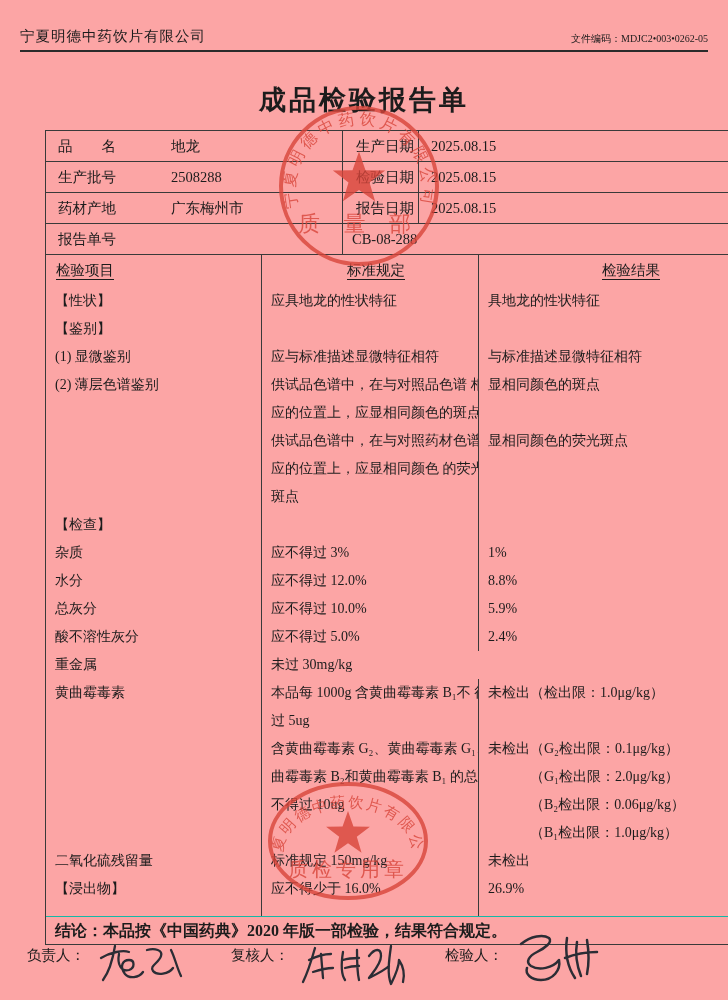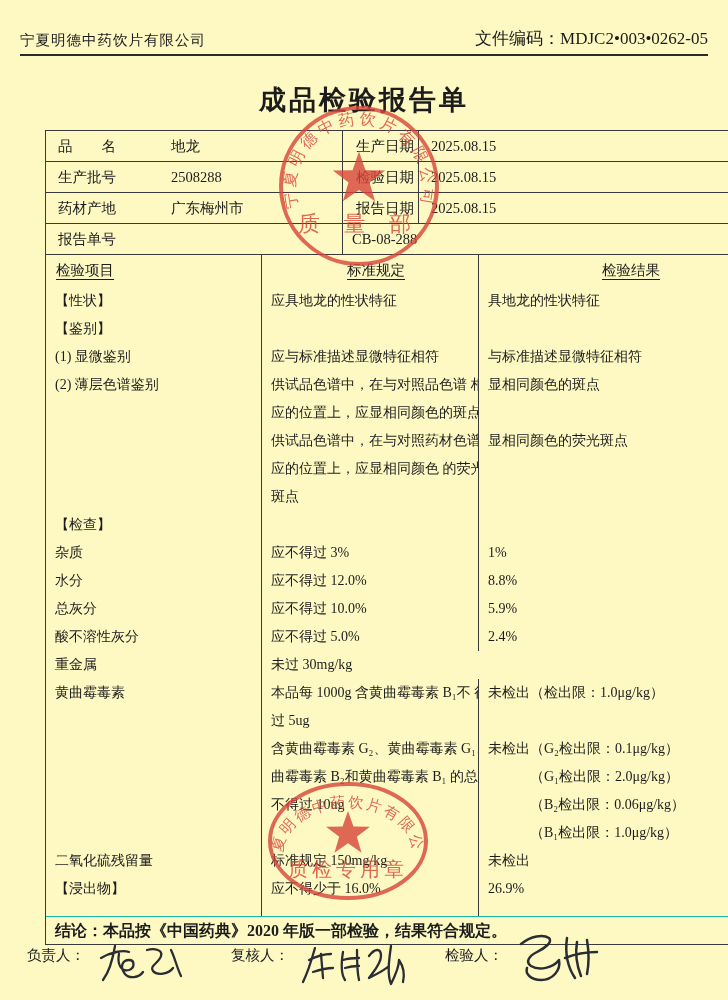--- a/index.html
+++ b/index.html
@@ -1,30 +1,30 @@
 <!DOCTYPE html>
 <html><head>
 <meta charset="utf-8">
 <style>
   * { margin:0; padding:0; box-sizing:border-box; }
   html,body { background:#e9e9e9; }
   .page {
     position:relative; width:728px; height:1000px; margin:0 auto;
-    background:#fef9c3; overflow:hidden;
+    background:#fca5a5; overflow:hidden;
     font-family:"Liberation Serif","DejaVu Serif",serif;
     color:#1c1c1c;
   }
   
   .letterhead {
     position:absolute; left:20px; right:20px; top:27px;
     display:flex; justify-content:space-between; align-items:flex-end;
     border-bottom:2px solid #2b2b2b; padding-bottom:4px;
   }
   .company { font-size:14.5px; letter-spacing:1px; }
-  .doccode { font-size:17px; }
+  .doccode { font-size:10px; }
   
   .title {
     position:absolute; top:82px; left:0; width:100%;
     text-align:center; font-size:27px; font-weight:bold; letter-spacing:3px;
   }
   
   .doc-table {
     position:absolute; left:45px; top:130px; width:727px;
     border:1px solid #3a3a3a;
   }

